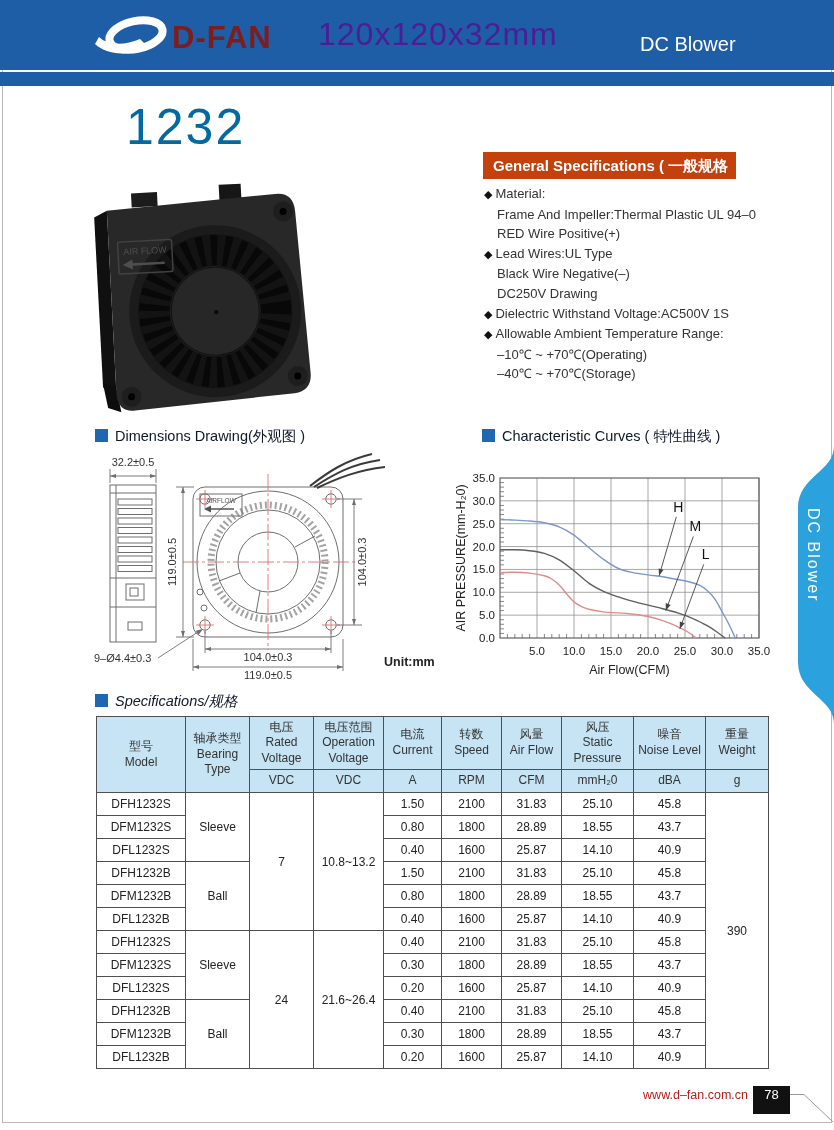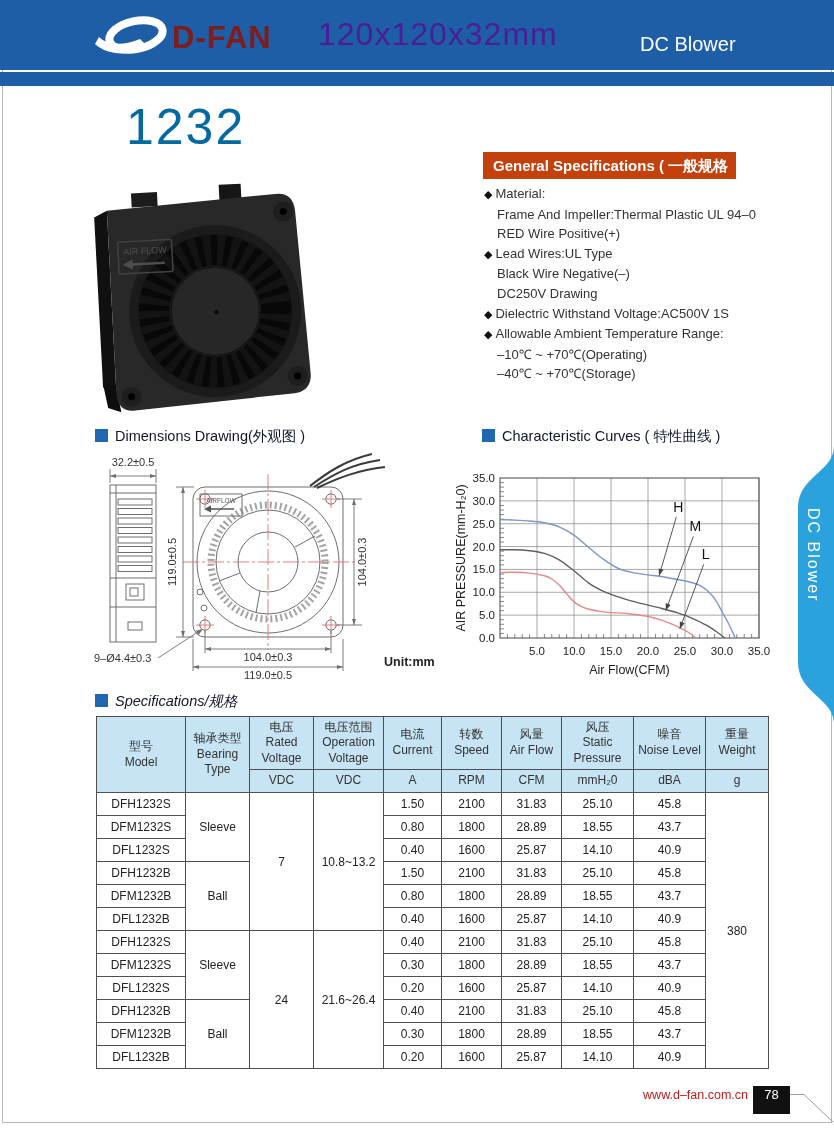--- a/index.html
+++ b/index.html
@@ -369,21 +369,21 @@
           <tr>
             <td>DFH1232S</td>
             <td rowspan="3">Sleeve</td>
             <td rowspan="6">7</td>
             <td rowspan="6">10.8~13.2</td>
             <td>1.50</td>
             <td>2100</td>
             <td>31.83</td>
             <td>25.10</td>
             <td>45.8</td>
-            <td rowspan="12">380</td>
+            <td rowspan="12">390</td>
           </tr>
           <tr>
             <td>DFM1232S</td>
             <td>0.80</td>
             <td>1800</td>
             <td>28.89</td>
             <td>18.55</td>
             <td>43.7</td>
           </tr>
           <tr>

